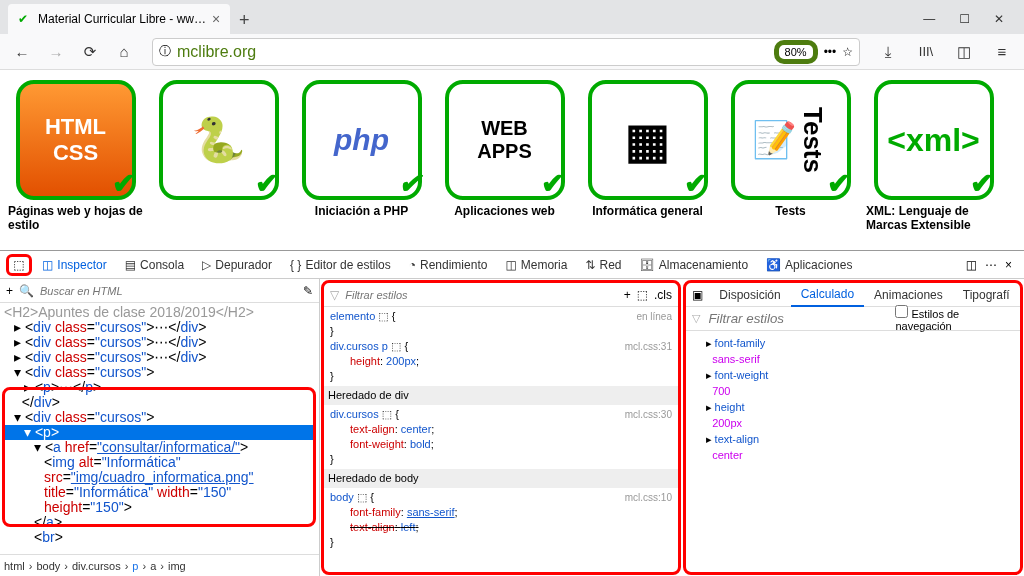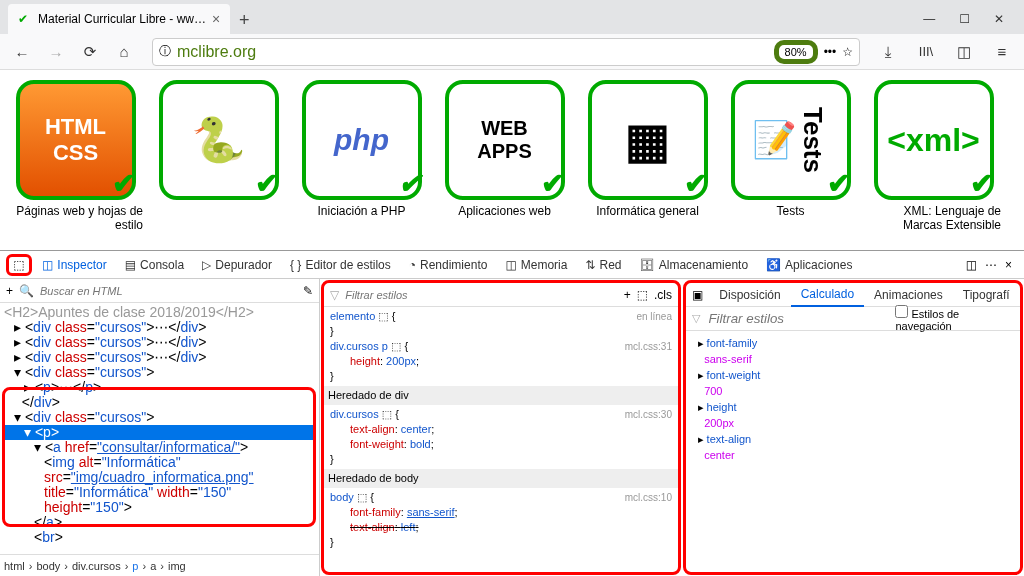--- a/index.html
+++ b/index.html
@@ -15,21 +15,21 @@
 .toolbar{height:36px;background:#f9f9fa;display:flex;align-items:center;padding:0 8px;gap:6px;border-bottom:1px solid #ddd}
 .tbtn{width:28px;height:28px;display:flex;align-items:center;justify-content:center;color:#333;font-size:15px}
 .urlbar{flex:1;height:28px;border:1px solid #ccc;border-radius:4px;display:flex;align-items:center;padding:0 6px;gap:6px;background:#fff;margin:0 8px}
 .url{flex:1;font-size:16px;color:#4d7c0f}
 .zoom{border:5px solid #4d7c0f;border-radius:10px;padding:1px 6px;font-size:11px}
 .tgroup{display:flex;gap:10px}
 .content{height:180px;background:#fff;display:flex;padding:10px 8px;gap:8px}
 .course{display:flex;flex-direction:column;align-items:center;gap:4px;width:135px}
 .cicon{width:120px;height:120px;border:4px solid #0a0;border-radius:18px;display:flex;align-items:center;justify-content:center;font-size:20px;font-weight:bold;position:relative;background:#fff}
 .check{position:absolute;bottom:-4px;right:-4px;color:#0a0;font-size:28px}
-.clabel{font-size:12px;text-align:right;font-weight:normal}
+.clabel{font-size:12px;text-align:left;font-weight:bold}
 .htmlcss{background:linear-gradient(#f93,#e25000);color:#fff;flex-direction:column;font-size:22px}
 .webapps{flex-direction:column;color:#000}
 .tests{writing-mode:vertical-rl;font-size:26px}
 .devtools{height:326px;border-top:1px solid #999;display:flex;flex-direction:column}
 .dttabs{height:28px;display:flex;align-items:center;padding:0 6px;gap:2px;border-bottom:1px solid #ccc;position:relative}
 .pick{width:26px;height:22px;border:3px solid red;border-radius:6px;display:flex;align-items:center;justify-content:center;font-size:12px}
 .dtab{display:flex;align-items:center;gap:4px;padding:4px 8px;color:#333;font-size:12px}
 .dtab.active{color:#0060df}
 .dtpanels{display:flex;flex:1;overflow:hidden}
 .panel{border-right:1px solid #ccc;display:flex;flex-direction:column;overflow:hidden}
@@ -58,21 +58,21 @@
 .prop{color:#c00}
 .val{color:#15c}
 .src{float:right;color:#999;font-size:10px}
 .inh{background:#eee;padding:2px 4px;margin:2px -6px}
 .struck{text-decoration:line-through}
 .subtabs{height:24px;display:flex;align-items:center;border-bottom:1px solid #ddd}
 .stab{padding:4px 10px;font-size:12px;color:#333}
 .stab.active{color:#0060df;border-bottom:2px solid #0060df}
 .compfilter{height:24px;display:flex;align-items:center;padding:0 6px;gap:8px;border-bottom:1px solid #ddd;font-size:11px}
 .compfilter input.fi{flex:1;border:none;font-style:italic;outline:none}
-.computed{padding:4px 12px;font-family:monospace;font-size:11px;line-height:16px}
+.computed{padding:4px 20px;font-family:monospace;font-size:11px;line-height:16px}
 .cprop{color:#15c}
 .cval{color:#c0e}
 </style>
 </head>
 <body>
 
 <div class="tabbar">
   <div class="tab">
     <span class="tab-icon">✔</span>
     <span class="tab-title">Material Curricular Libre - ww…</span>

